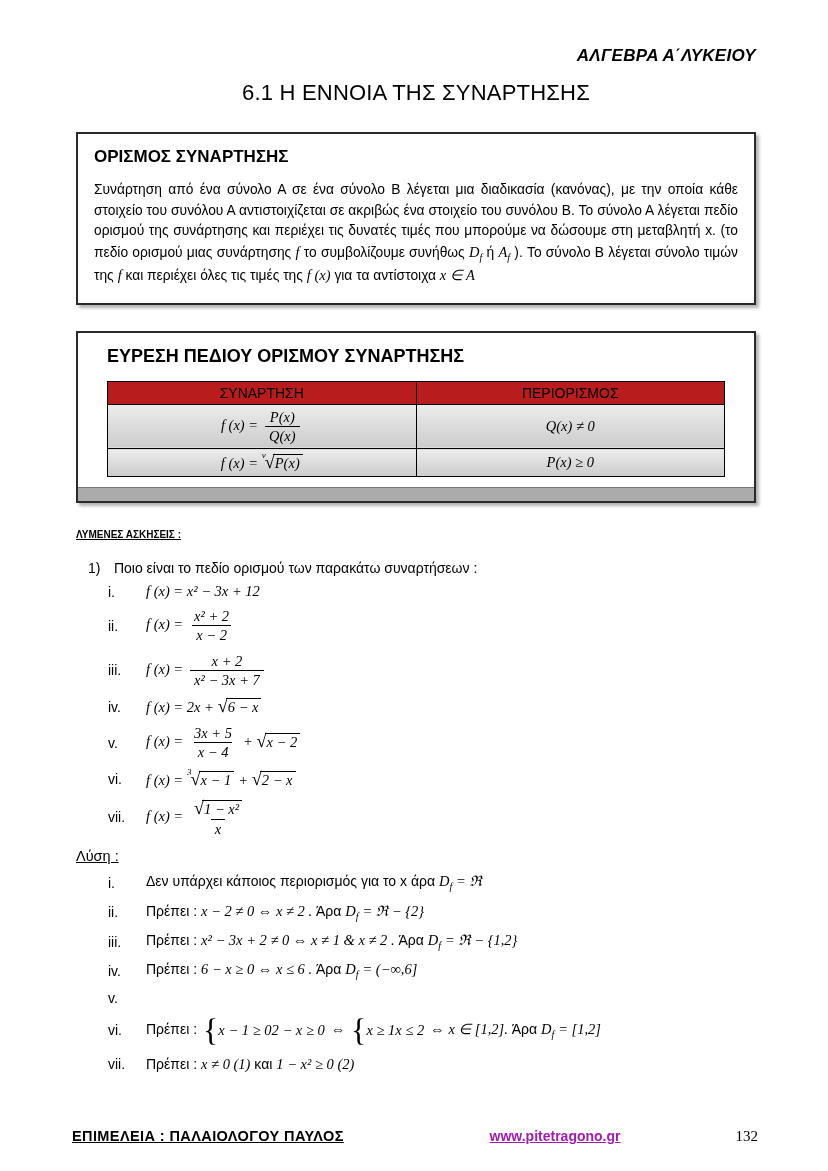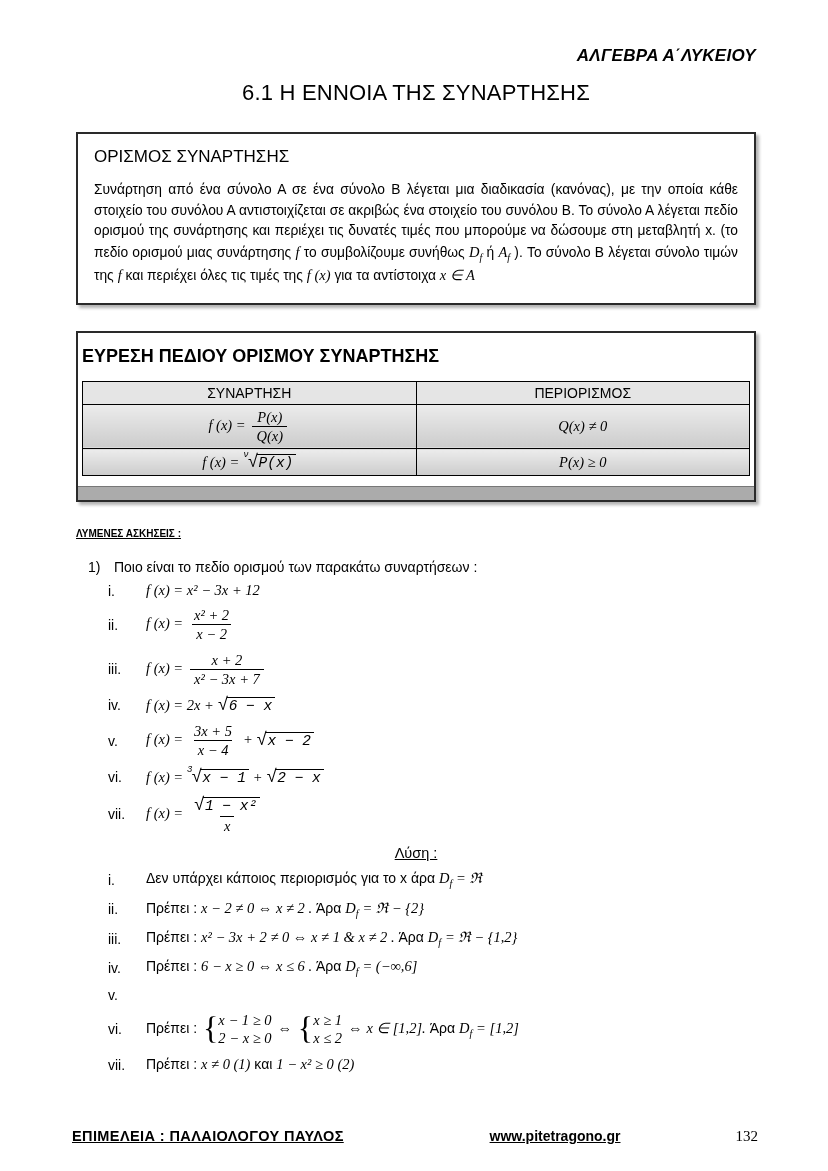--- a/index.html
+++ b/index.html
@@ -8,66 +8,66 @@
     width:828px; height:1171px; background:#ffffff; position:relative;
     font-family:"Liberation Sans", sans-serif; color:#000; overflow:hidden;
   }
   .content { padding:46px 72px 0 76px; }
 
   .doc-header { text-align:right; font-weight:bold; font-style:italic; font-size:17px; letter-spacing:0.3px; }
   .doc-title { text-align:center; font-size:22px; font-weight:normal; margin-top:14px; letter-spacing:0.2px; }
 
   .box { border:2px solid #2a2a2a; margin-top:26px; box-shadow:3px 3px 3px rgba(0,0,0,0.3); background:#fff; }
   .box-def { padding:13px 16px 16px; }
-  .box-title { font-size:17px; font-weight:normal; margin-bottom:13px; }
+  .box-title { font-size:17px; font-weight:bold; margin-bottom:13px; }
   .box-text { font-size:13.8px; line-height:1.5; text-align:justify; }
 
   .m { font-family:"Liberation Serif", serif; font-style:italic; font-size:14.5px; }
   .msub { font-family:"Liberation Serif", serif; font-style:italic; font-size:10px; }
 
   .frac { display:inline-flex; flex-direction:column; align-items:center; vertical-align:middle; margin:1px 3px; text-align:center; }
   .frac .num { display:block; padding:0 4px 1px; line-height:1.12; }
   .frac .den { display:block; border-top:1px solid #000; padding:1px 4px 0; line-height:1.12; }
 
-  .sqrt { white-space:nowrap; display:inline-block;font-family:Liberation Mono, monospace; }
+  .sqrt { white-space:nowrap; display:inline-block; }
   .rsign { display:inline-block; font-style:normal; }
   .rsign::before { content:"\221A"; font-size:1.25em; }
   .rad { border-top:1px solid #000; padding:0 3px 0 2px; margin-left:-2px; }
   .ridx { font-size:9px; font-style:italic; position:relative; top:-4px; margin-right:-1px; }
 
   .box-domain { padding:0; }
-  .box-inner { padding:13px 4px 0; }
+  .box-inner { padding:13px 29px 0; }
   .box-title2 { font-size:18px; font-weight:bold; }
   .dtable { width:100%; border-collapse:collapse; margin-top:14px; }
   .dtable td { border:1px solid #000; text-align:center; padding:3px 6px; font-size:14px; }
-  .thead-row td { background:#e5e5e5; }
+  .thead-row td { background:#b91c1c; }
   .data-row td { background:linear-gradient(#ececec, #cccccc); }
   .gray-bar { height:14px; background:#ababab; margin-top:10px; border-top:1px solid #777; }
 
   .sec-heading { font-weight:bold; font-size:10px; text-decoration:underline; margin-top:26px; }
   .q-line { margin-top:20px; font-size:14px; padding-left:12px; }
   .q-num { display:inline-block; width:22px; }
 
   .ex-row { display:flex; align-items:center; margin-top:7px; padding-left:32px; font-size:14px; }
   .ex-label { flex:0 0 38px; font-size:14px; }
   .ex-body { flex:1; }
 
-  .sol-heading { font-size:14.5px; text-decoration:underline; margin-top:10px;text-align:center; }
+  .sol-heading { font-size:14.5px; text-decoration:underline; margin-top:10px; }
   .sol-row { display:flex; align-items:center; margin-top:8px; padding-left:32px; font-size:14px; }
   .sol-label { flex:0 0 38px; }
   .sol-body { flex:1; line-height:1.35; }
 
   .system { display:inline-flex; align-items:center; vertical-align:middle; margin:0 2px; }
   .lbrace { font-family:"Liberation Serif", serif; font-weight:200; display:inline-block; }
   .lbrace::before { content:"{"; font-size:32px; line-height:1; }
-  .sys-col { display:inline-flex; flex-direction:column; line-height:1.25; text-align:left; }
+  .sys-col { display:inline-flex; line-height:1.25; text-align:left; }
 
   .footer { position:absolute; left:72px; right:70px; bottom:26px; display:flex; align-items:baseline; }
   .footer-left { font-weight:bold; font-size:14.5px; text-decoration:underline; letter-spacing:0.4px; }
-  .footer-link { font-weight:bold; font-size:14px; color:#000000; text-decoration:underline; margin-left:auto; cursor:pointer; }
+  .footer-link { font-weight:bold; font-size:14px; color:#a21caf; text-decoration:underline; margin-left:auto; cursor:pointer; }
   .footer-page { font-family:"Liberation Serif", serif; font-size:15px; margin-left:115px; }
 </style>
 </head>
 <body>
 
 <div class="page">
   <div class="content">
 
     <div class="doc-header">ΑΛΓΕΒΡΑ Α΄ΛΥΚΕΙΟΥ</div>
     <h1 class="doc-title">6.1 Η ΕΝΝΟΙΑ ΤΗΣ ΣΥΝΑΡΤΗΣΗΣ</h1>

